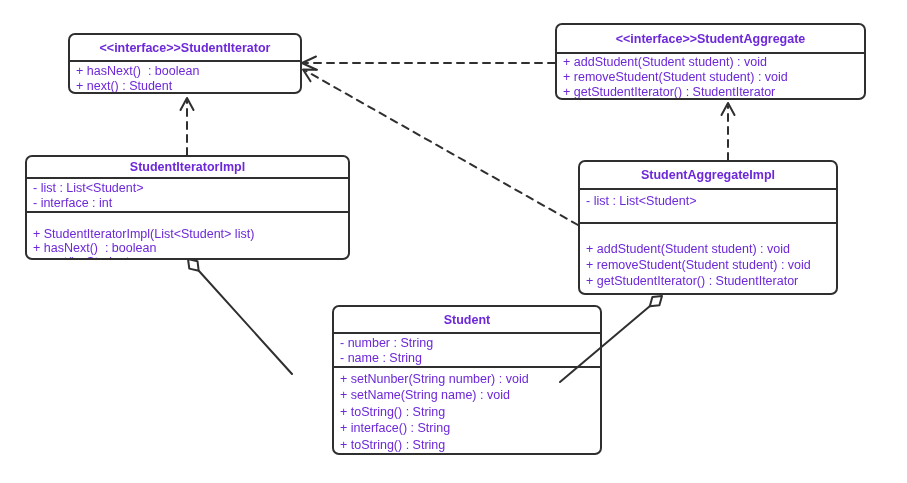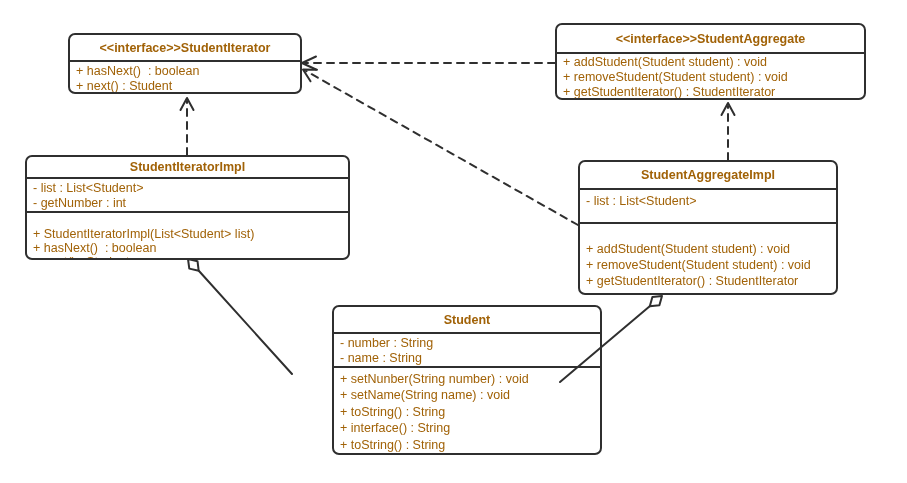--- a/index.html
+++ b/index.html
@@ -1,18 +1,18 @@
 <!DOCTYPE html>
 <html><head>
 <meta charset="utf-8">
 <style>
   html,body { margin:0; padding:0; background:#ffffff; }
   #canvas {
     position:relative; width:907px; height:483px; background:#ffffff;
-    font-family:"Liberation Sans", sans-serif; color:#a16207; overflow:hidden;
+    font-family:"Liberation Sans", sans-serif; color:#6d28d9; overflow:hidden;
   }
   .uml-box {
     position:absolute; background:#ffffff; border:2px solid #2f2f2f;
     border-radius:7px; box-sizing:border-box; overflow:hidden; z-index:2;
   }
   .uml-title {
     font-weight:bold; font-size:12.5px; text-align:center;
     display:flex; align-items:center; justify-content:center; box-sizing:border-box;
   }
   .uml-sec {
@@ -63,21 +63,21 @@
       <div class="uml-line">+ addStudent(Student student) : void</div>
       <div class="uml-line">+ removeStudent(Student student) : void</div>
       <div class="uml-line">+ getStudentIterator() : StudentIterator</div>
     </div>
   </div>
 
   <div class="uml-box" style="left:25px; top:155px; width:325px; height:105px;">
     <div class="uml-title" style="height:20px;">StudentIteratorImpl</div>
     <div class="uml-sec" style="height:34px; line-height:15px; padding-top:2px;">
       <div class="uml-line">- list : List&lt;Student&gt;</div>
-      <div class="uml-line">- getNumber : int</div>
+      <div class="uml-line">- interface : int</div>
     </div>
     <div class="uml-sec" style="height:43px; line-height:14px; padding-top:14px;">
       <div class="uml-line">+ StudentIteratorImpl(List&lt;Student&gt; list)</div>
       <div class="uml-line">+ hasNext()  : boolean</div>
       <div class="uml-line">+ next() : Student</div>
     </div>
   </div>
 
   <div class="uml-box" style="left:578px; top:160px; width:260px; height:135px;">
     <div class="uml-title" style="height:26px;">StudentAggregateImpl</div>

